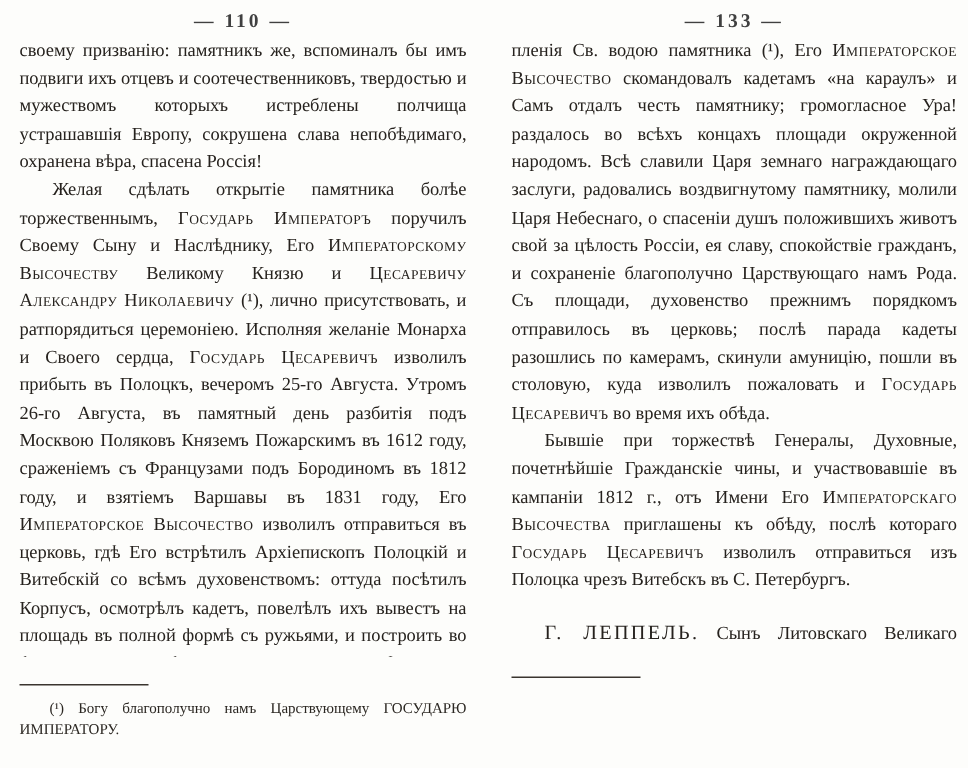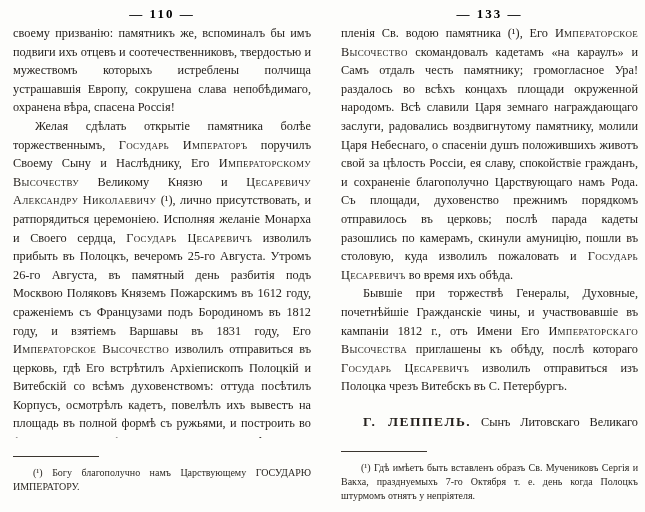--- a/index.html
+++ b/index.html
@@ -20,39 +20,39 @@
   }
   .page-left  { left: 13px;  width: 298px; }
   .page-right { left: 341px; width: 297px; }
 
   .pagenum {
     margin-top: 6px;
     text-align: center;
     font-size: 13px;
     font-weight: 700;
     letter-spacing: 2px;
-    color: #000000;
+    color: #404040;
   }
   .body {
     margin-top: 2px;
     font-size: 12.3px;
     line-height: 18.6px;
     text-align: justify;
     overflow: hidden;
   }
   .page-left  .body { height: 414px; }
   .page-right .body { height: 404px; }
 
   p.para { margin: 0; padding: 0; }
   p.para.indent { text-indent: 22px; }
   p.para.space-before { margin-top: 17px; }
 
   .s-n  { }
   .s-sc { font-variant: small-caps; letter-spacing: 0.3px; }
-  .s-b  { font-weight: 700; letter-spacing: 1.5px; font-size: 13.5px; }
+  .s-b  { font-weight: 400; letter-spacing: 1.5px; font-size: 13.5px; }
 
   .fnblock {
     position: absolute; left: 0; right: 0;
   }
   .page-left  .fnblock { top: 456px; }
   .page-right .fnblock { top: 451px; }
   .fnrule {
     width: 86px; height: 0;
     border-top: 1.5px solid #3a352f;
     margin-bottom: 9px;
@@ -84,17 +84,16 @@
 
   <section class="page page-right">
     <div class="pagenum">— 133 —</div>
     <div class="body">
         <p class="para"><span class="s-n">пленія Св. водою памятника (¹), Его </span><span class="s-sc">Императорское Высочество</span><span class="s-n"> скомандовалъ кадетамъ «на караулъ» и Самъ отдалъ честь памятнику; громогласное Ура! раздалось во всѣхъ концахъ площади окруженной народомъ. Всѣ славили Царя земнаго награждающаго заслуги, радовались воздвигнутому памятнику, молили Царя Небеснаго, о спасеніи душъ положившихъ животъ свой за цѣлость Россіи, ея славу, спокойствіе гражданъ, и сохраненіе благополучно Царствующаго намъ Рода. Съ площади, духовенство прежнимъ порядкомъ отправилось въ церковь; послѣ парада кадеты разошлись по камерамъ, скинули амуницію, пошли въ столовую, куда изволилъ пожаловать и </span><span class="s-sc">Государь Цесаревичъ</span><span class="s-n"> во время ихъ обѣда.</span></p>
         <p class="para indent"><span class="s-n">Бывшіе при торжествѣ Генералы, Духовные, почетнѣйшіе Гражданскіе чины, и участвовавшіе въ кампаніи 1812 г., отъ Имени Его </span><span class="s-sc">Императорскаго Высочества</span><span class="s-n"> приглашены къ обѣду, послѣ котораго </span><span class="s-sc">Государь Цесаревичъ</span><span class="s-n"> изволилъ отправиться изъ Полоцка чрезъ Витебскъ въ С. Петербургъ.</span></p>
         <p class="para indent space-before"><span class="s-b">Г. ЛЕППЕЛЬ.</span><span class="s-n"> Сынъ Литовскаго Великаго Князя Сигизмунда Михаилъ, дарственною записью въ 1439 году, свое село Стары-Леппель, подарилъ Витебскому костелу. По просьбѣ Витебскаго Ксендза Кухарскаго, Польскій Король Александръ, этотъ даръ не только подтвердилъ своею грамотою, но и отъ себя пріобщилъ деревни: </span></p>
       </div>
     <div class="fnblock">
       <div class="fnrule"></div>
-      <div class="footnote"><span class="s-n">(¹) Гдѣ имѣетъ быть вставленъ образъ Св. Мучениковъ Сергія и Вакха, празднуемыхъ 7-го Октября т. е. день когда Полоцкъ штурмомъ отнятъ у непріятеля.</span></div>
     </div>
   </section>
 
 </div>
 
 </body></html>

